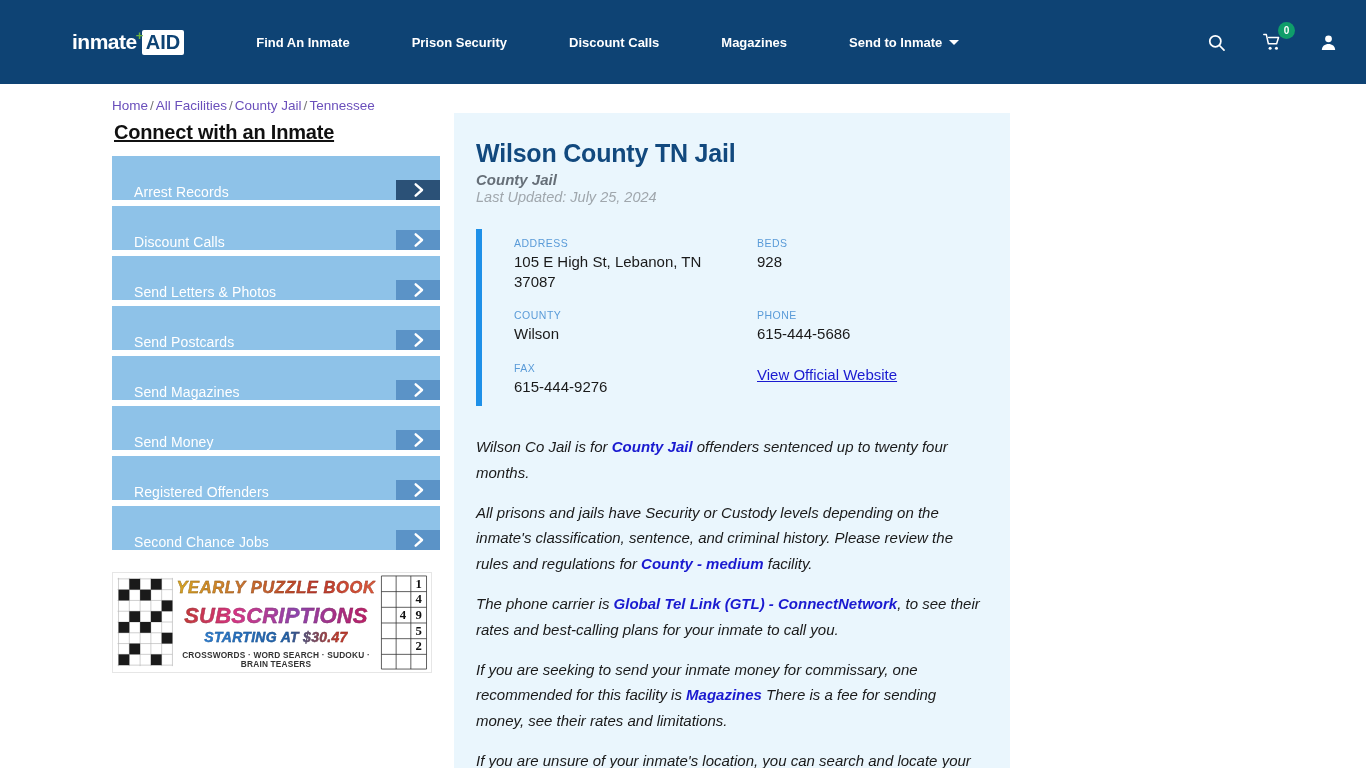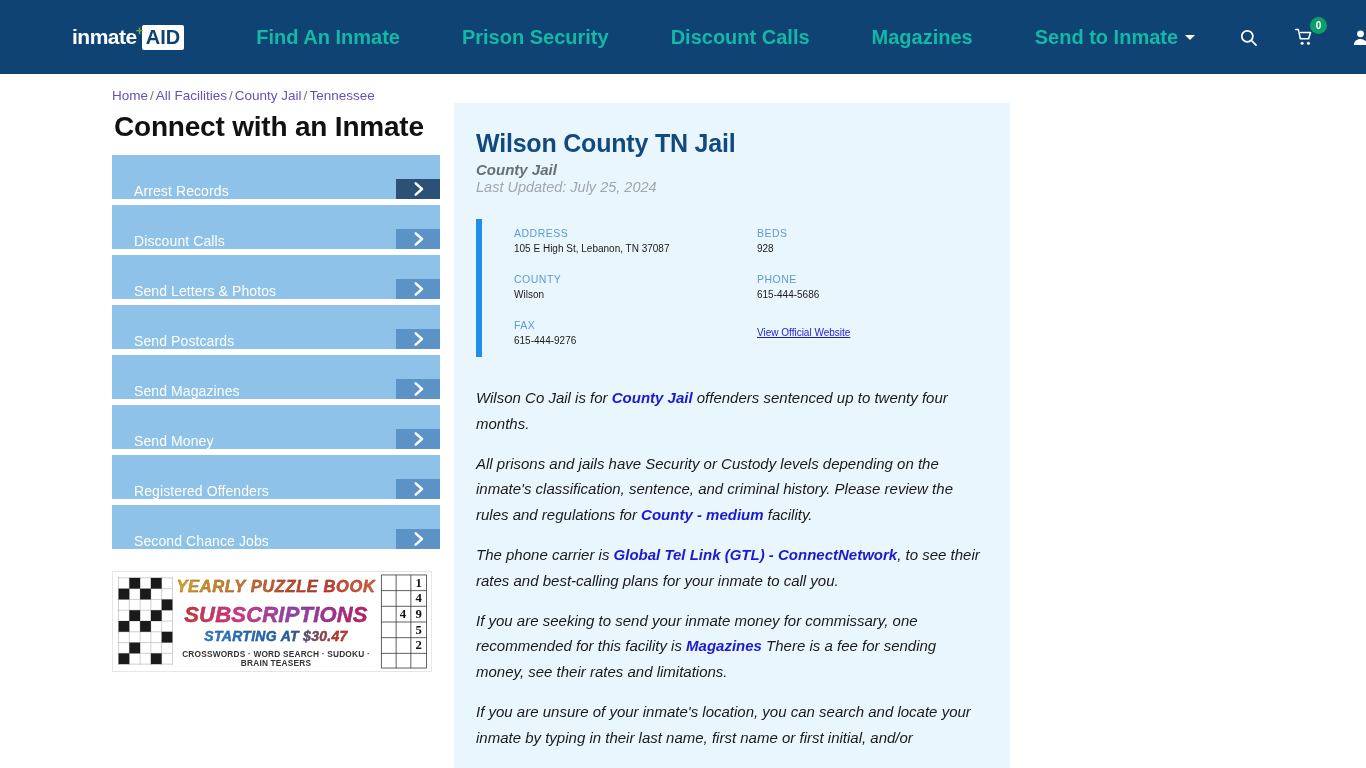--- a/index.html
+++ b/index.html
@@ -6,21 +6,21 @@
   html, body {
     margin: 0; padding: 0;
     width: 1366px; height: 768px;
     overflow: hidden;
     background: #ffffff;
     font-family: "Liberation Sans", sans-serif;
   }
 
   
   .site-header {
-    height: 74px;
+    height: 84px;
     background: #0e4374;
     display: flex;
     align-items: center;
     padding: 0 28px 0 72px;
     position: relative;
   }
   .logo {
     display: flex;
     align-items: center;
     font-size: 21px;
@@ -50,22 +50,22 @@
     letter-spacing: 0px;
   }
 
   .main-nav {
     display: flex;
     align-items: center;
     gap: 0px;
     flex: 1;
   }
   .nav-link {
-    color: #14b8a6;
-    font-size: 20px;
+    color: #ffffff;
+    font-size: 13px;
     font-weight: 700;
     text-decoration: none;
     padding: 10px 0;
     margin-right: 62px;
     white-space: nowrap;
     cursor: pointer;
   }
   .nav-link:last-child { margin-right: 0; }
   .nav-dropdown {
     display: inline-flex;
@@ -125,23 +125,24 @@
 
   .layout {
     display: flex;
     align-items: flex-start;
     padding-left: 112px;
   }
 
   
   .sidebar { width: 328px; flex: 0 0 328px; padding-top: 8px; }
   .sidebar-title {
-    font-size: 28px;
+    font-size: 20px;
     font-weight: 700;
     color: #111;
+    text-decoration: underline;
     margin: 0 0 12px 2px;
     letter-spacing: -0.2px;
   }
   .side-btn {
     display: flex;
     align-items: flex-end;
     height: 44px;
     margin-bottom: 6px;
     background: #8ec2e8;
     cursor: pointer;
@@ -253,21 +254,21 @@
     column-gap: 20px;
     row-gap: 18px;
   }
   .info-cell .lbl {
     font-size: 10.5px;
     color: #5a9bd8;
     letter-spacing: 0.5px;
     margin-bottom: 3px;
   }
   .info-cell .val {
-    font-size: 10px;
+    font-size: 15px;
     color: #1a1a1a;
     line-height: 1.3;
   }
   .info-cell a.val {
     color: #1a1ad0;
     text-decoration: underline;
     cursor: pointer;
   }
 
   .body-copy { margin-top: 28px; }

